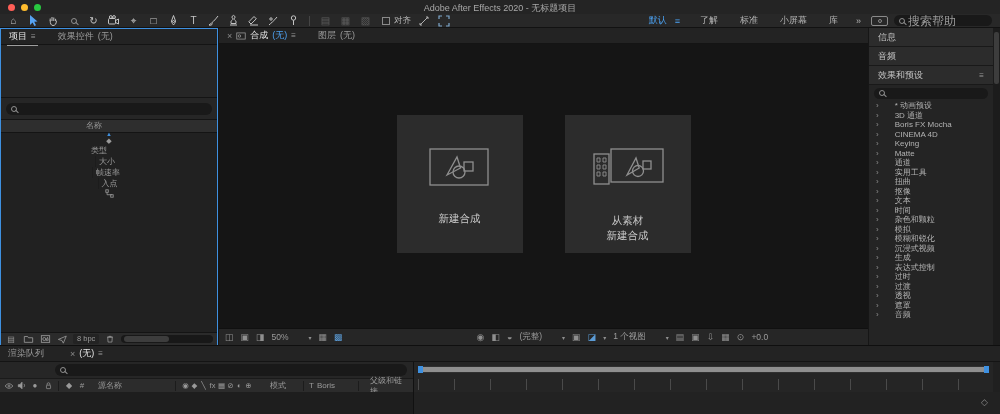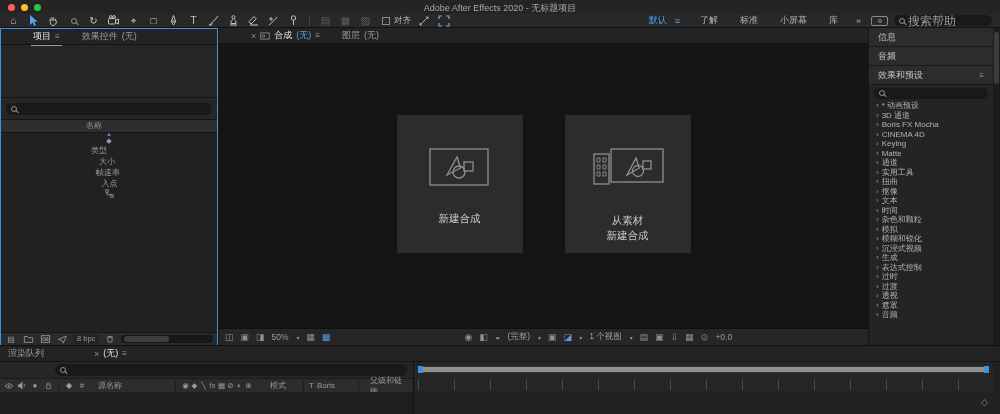--- a/index.html
+++ b/index.html
@@ -32,21 +32,21 @@
   .hc-icon i{display:block;width:4px;height:4px;border:1px solid #8a8a8a;border-radius:50%;}
   .help-search{width:98px;height:11px;background:#191919;border-radius:6px;display:flex;align-items:center;gap:3px;padding:0 5px;margin-right:2px;}
   .help-search input{background:transparent;border:0;outline:none;color:#bbb;font-size:12px;width:72px;font-family:inherit;}
   .help-search input::placeholder{color:#9a9a9a;}
   .mag{width:6px;height:6px;border:1px solid #8f8f8f;border-radius:50%;position:relative;flex:0 0 auto;}
   .mag::after{content:"";position:absolute;width:4px;height:1px;background:#8f8f8f;right:-3px;bottom:-1px;transform:rotate(45deg);}
   
   .main{position:absolute;left:0;top:28px;width:1000px;height:317px;background:#161616;}
   .tabrow{height:16px;display:flex;align-items:center;padding:0 8px;gap:22px;font-size:9px;background:#232323;border-bottom:1px solid #141414;}
   .tab{display:flex;align-items:center;gap:4px;color:#9b9b9b;position:relative;cursor:pointer;}
-  .tab.active{color:#e4e4e4;margin-left:24px;}
+  .tab.active{color:#e4e4e4;}
   .tab.active::after{content:"";position:absolute;left:-2px;right:-2px;bottom:-3px;height:1px;background:#9e9e9e;}
   .tab .menu-glyph{font-size:8px;color:#9b9b9b;}
   .tab .close-glyph{font-size:9px;color:#8a8a8a;}
   .suffix-blue{color:#4da1f0;}
   
   .project{position:absolute;left:0;top:0;width:218px;height:317px;background:#212121;border:1px solid #3E90E0;}
   .pv{height:53px;background:#262626;border-bottom:1px solid #141414;}
   .srow{height:22px;background:#262626;display:flex;align-items:center;padding:0 5px;border-bottom:1px solid #141414;}
   .sbox{height:12px;background:#191919;border-radius:6px;flex:1;display:flex;align-items:center;padding:0 5px;}
   .cols{height:13px;background:#2e2e2e;display:flex;align-items:center;font-size:8px;color:#9a9a9a;border-bottom:1px solid #141414;flex-direction:column;}
@@ -64,29 +64,29 @@
   .comp{position:absolute;left:219px;top:0;width:649px;height:317px;background:#151515;}
   .viewer{position:absolute;left:0;top:16px;width:649px;height:284px;background:#151515;display:flex;justify-content:center;gap:42px;padding-top:71px;}
   .tile{width:126px;height:138px;background:#2c2c2c;display:flex;flex-direction:column;align-items:center;cursor:pointer;}
   .tile svg{margin-top:30px;}
   .tile .tlabel{margin-top:22px;font-size:10.5px;color:#c9c9c9;text-align:center;line-height:15px;}
   .cstatus{position:absolute;left:0;top:300px;width:649px;height:17px;background:#262626;border-top:1px solid #101010;
            display:flex;align-items:center;gap:7px;padding:0 6px;font-size:8.5px;color:#9c9c9c;}
   .cstatus .ic{color:#8f8f8f;font-size:9px;}
   .cstatus .ic.blue{color:#5b9bd5;}
   .cstatus .dd{font-size:6px;color:#8f8f8f;}
-  .cstatus .grp{display:flex;align-items:center;gap:8px;}
+  .cstatus .grp{display:flex;align-items:center;gap:20px;}
   
   .rpanel{position:absolute;left:869px;top:0;width:124px;height:317px;background:#242424;}
   .rp-row{height:19px;background:#2c2c2c;border-bottom:1px solid #191919;display:flex;align-items:center;padding:0 9px;font-size:9px;color:#c2c2c2;}
   .rp-row .menu-glyph{margin-left:auto;color:#9a9a9a;font-size:8px;}
   .rsearch{height:16px;display:flex;align-items:center;padding:0 5px;background:#242424;}
   .rsearch .sbox{height:11px;}
   .fxlist{}
-  .fx-row{display:flex;align-items:center;gap:3px;height:9.5px;padding-left:7px;font-size:8px;color:#b3b3b3;cursor:pointer;white-space:nowrap;}
+  .fx-row{display:flex;align-items:center;gap:16px;height:9.5px;padding-left:7px;font-size:8px;color:#b3b3b3;cursor:pointer;white-space:nowrap;}
   .chev{color:#8f8f8f;font-size:8px;line-height:9px;}
   .chev::before{content:"›";}
   .vscroll{position:absolute;left:993px;top:0;width:7px;height:317px;background:#1c1c1c;}
   .vthumb{position:absolute;left:1px;top:4px;width:5px;height:52px;background:#3d3d3d;border-radius:2px;}
   
   .bottom{position:absolute;left:0;top:345px;width:1000px;height:69px;background:#1e1e1e;border-top:1px solid #0f0f0f;}
   .btabs{height:16px;background:#232323;border-bottom:1px solid #141414;display:flex;align-items:center;gap:26px;padding:0 8px;font-size:9px;}
   .btoolbar{position:absolute;left:0;top:16px;width:413px;height:16px;background:#262626;display:flex;align-items:center;padding-left:55px;}
   .tl-search{width:352px;height:12px;background:#191919;border-radius:6px;display:flex;align-items:center;padding:0 5px;}
   .bheader{position:absolute;left:0;top:32px;width:413px;height:14px;background:#2c2c2c;border-top:1px solid #1a1a1a;

